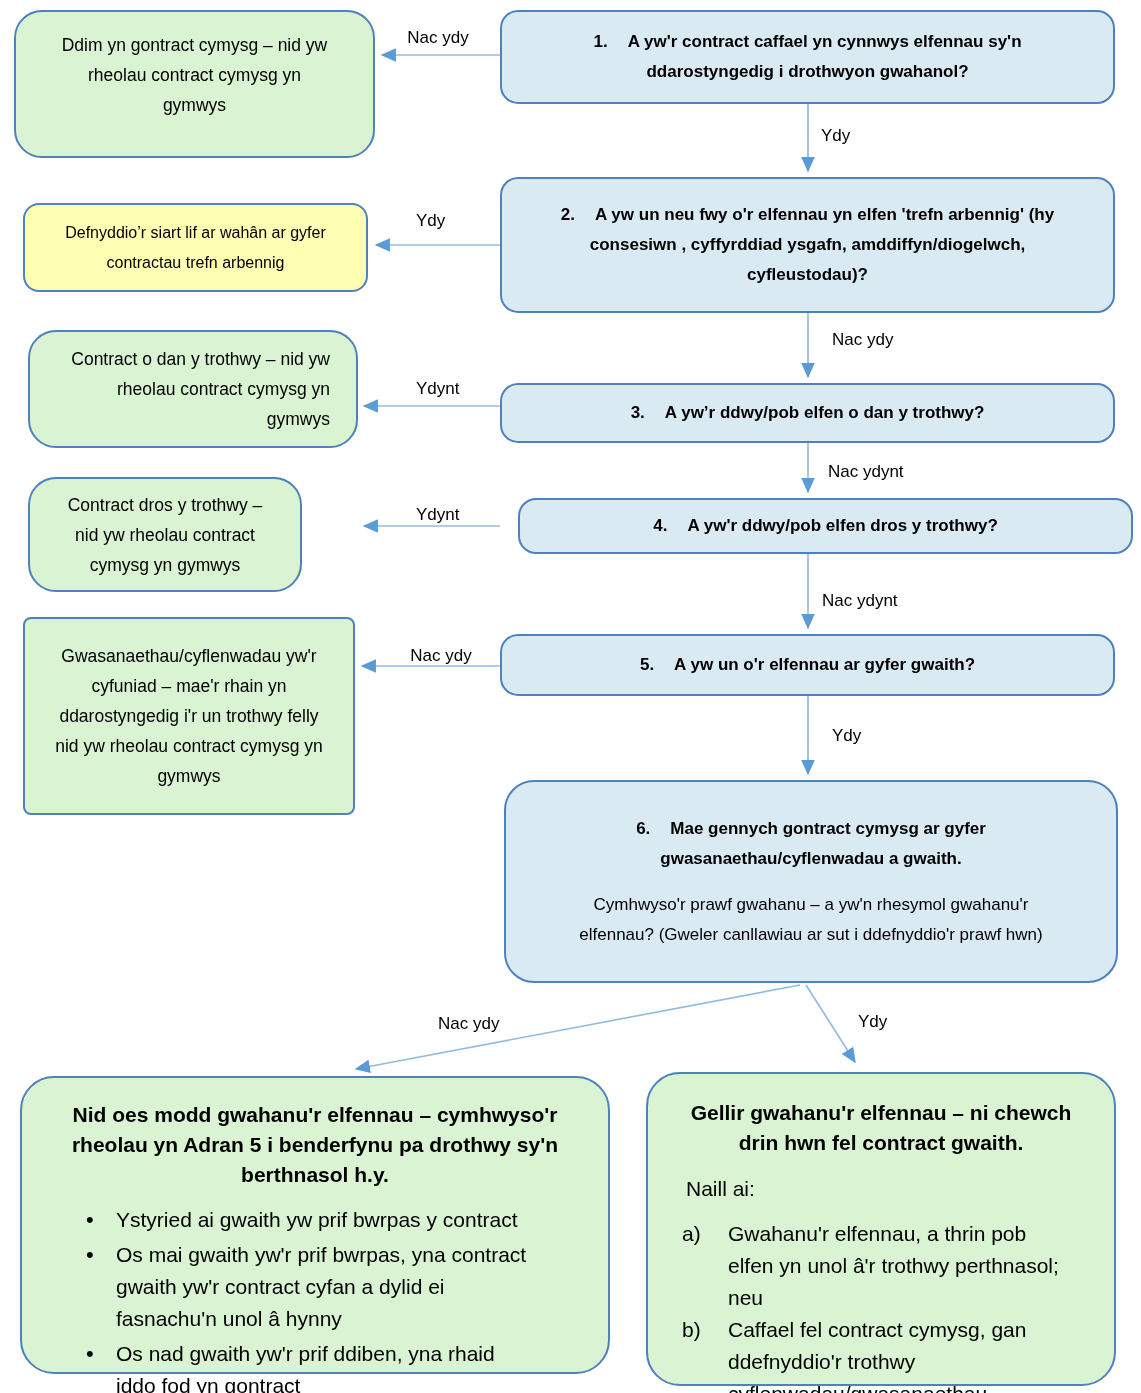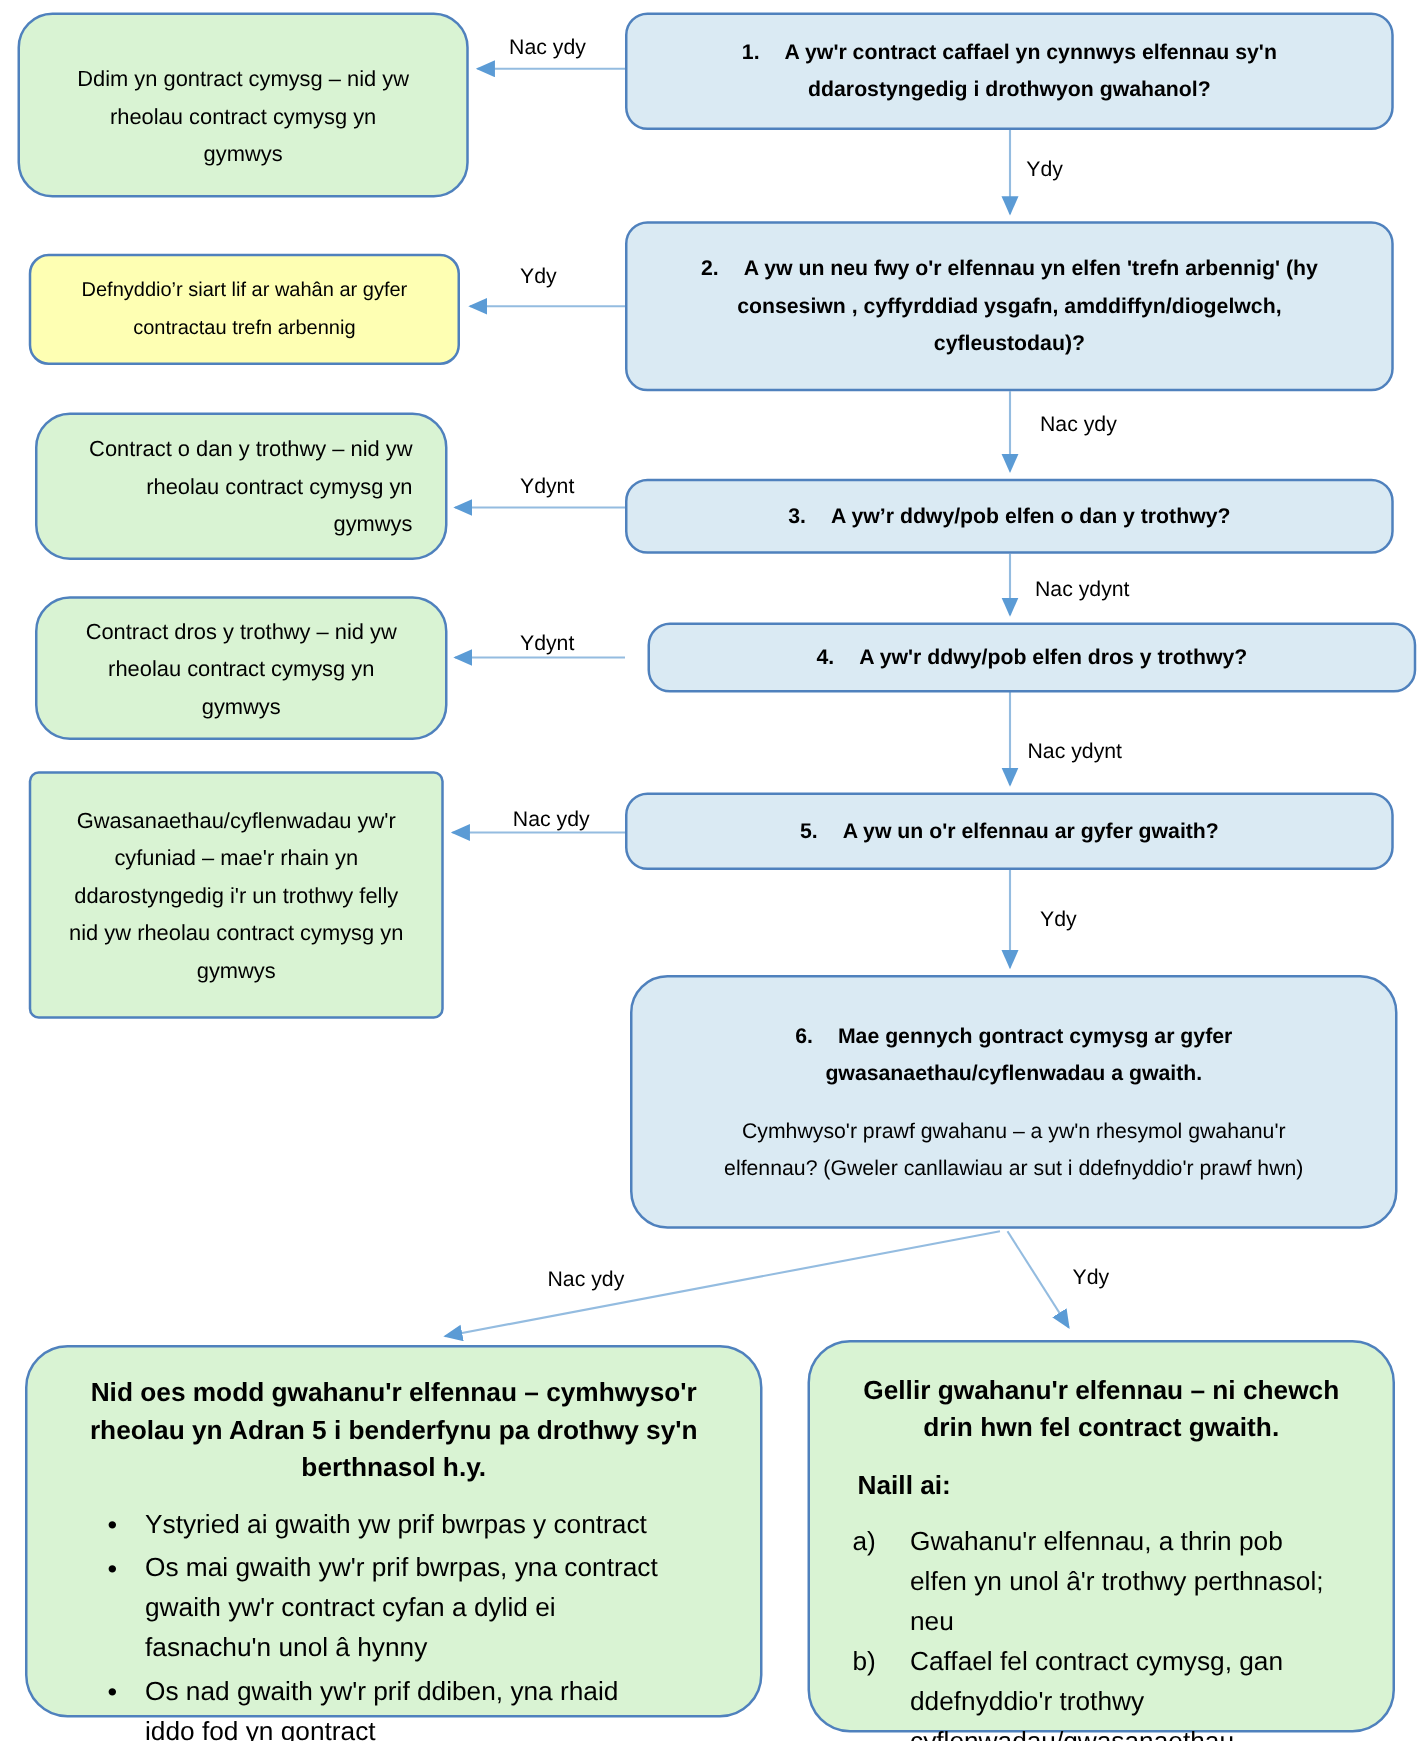--- a/index.html
+++ b/index.html
@@ -22,31 +22,31 @@
   #ah path{fill:var(--arrow-head);}
   .box{position:absolute;border:2px solid var(--box-border);box-sizing:border-box;
        display:flex;flex-direction:column;justify-content:center;}
   .q{background:var(--question-fill);border-radius:18px;text-align:center;
      font-weight:bold;font-size:17px;line-height:30px;}
   .r{background:var(--result-fill);border-radius:28px;text-align:center;
      font-size:17.5px;line-height:30px;}
   .y{background:var(--special-fill);border-radius:16px;text-align:center;
      font-size:16px;line-height:30px;}
   .qnum{margin-right:20px;}
-  .top-align{justify-content:center;padding-top:20px;}
+  .top-align{justify-content:flex-start;padding-top:20px;}
   .lbl{position:absolute;font-size:17px;line-height:23px;color:var(--text);}
   .lbl.c{text-align:center;}
   .bigbox{justify-content:flex-start;border-radius:34px;font-size:21px;text-align:left;}
   .big-title{font-weight:bold;text-align:center;line-height:30px;}
   .q6-title{font-weight:bold;line-height:30px;margin:0 auto;width:430px;text-align:center;}
   .q6-body{font-weight:normal;line-height:30px;margin:16px auto 0;width:508px;text-align:center;}
   ul.bullets{list-style:none;margin:14px 0 0;padding:0 40px 0 30px;}
   ul.bullets li{position:relative;padding-left:36px;line-height:32px;margin-bottom:3px;}
   ul.bullets li:before{content:"\2022";position:absolute;left:6px;top:0;font-size:22px;}
-  .naill{font-weight:bold;margin:16px 0 0 4px;line-height:30px;}
+  .naill{font-weight:normal;margin:16px 0 0 4px;line-height:30px;}
   .opt{display:flex;margin-top:14px;line-height:32px;}
   .opt-marker{width:46px;flex:0 0 46px;}
   .opt-text{width:342px;}
 </style>
 </head>
 <body>
 
 <div id="canvas">
 
   <svg id="edges">
@@ -74,21 +74,21 @@
   </div>
 
   <div class="box y" style="left:23px;top:203px;width:345px;height:89px;padding:0 30px;">
     <div>Defnyddio’r siart lif ar wahân ar gyfer contractau trefn arbennig</div>
   </div>
 
   <div class="box r" style="left:28px;top:330px;width:330px;height:118px;padding:0 26px;text-align:right;">
     <div>Contract o dan y trothwy – nid yw rheolau contract cymysg yn gymwys</div>
   </div>
 
-  <div class="box r" style="left:28px;top:477px;width:330px;height:115px;padding:0 26px;">
+  <div class="box r" style="left:28px;top:477px;width:274px;height:115px;padding:0 26px;">
     <div>Contract dros y trothwy – nid yw rheolau contract cymysg yn gymwys</div>
   </div>
 
   <div class="box r" style="left:23px;top:617px;width:332px;height:198px;padding:0 24px;border-radius:8px;">
     <div>Gwasanaethau/cyflenwadau yw'r cyfuniad – mae'r rhain yn ddarostyngedig i'r un trothwy felly nid yw rheolau contract cymysg yn gymwys</div>
   </div>
 
   <div class="box q" style="left:500px;top:10px;width:615px;height:94px;padding:0 55px;">
     <div><span class="qnum">1.</span><span>A yw'r contract caffael yn cynnwys elfennau sy'n ddarostyngedig i drothwyon gwahanol?</span></div>
   </div>

